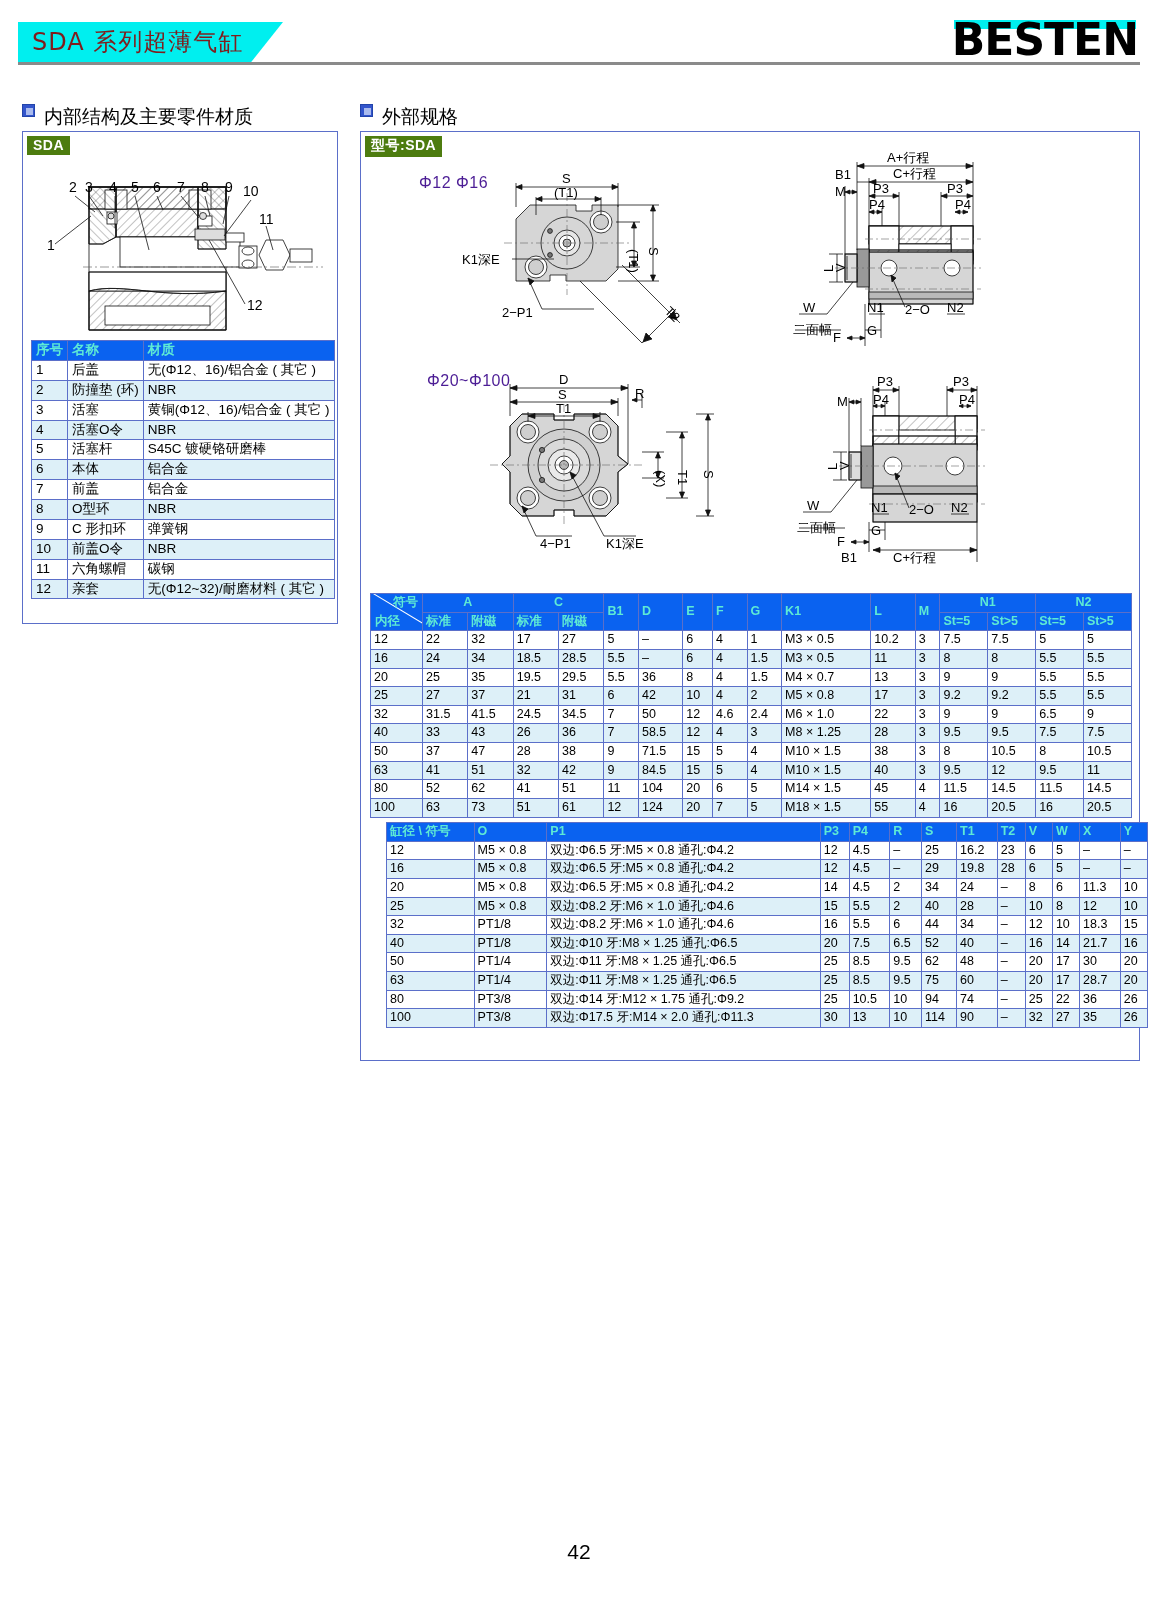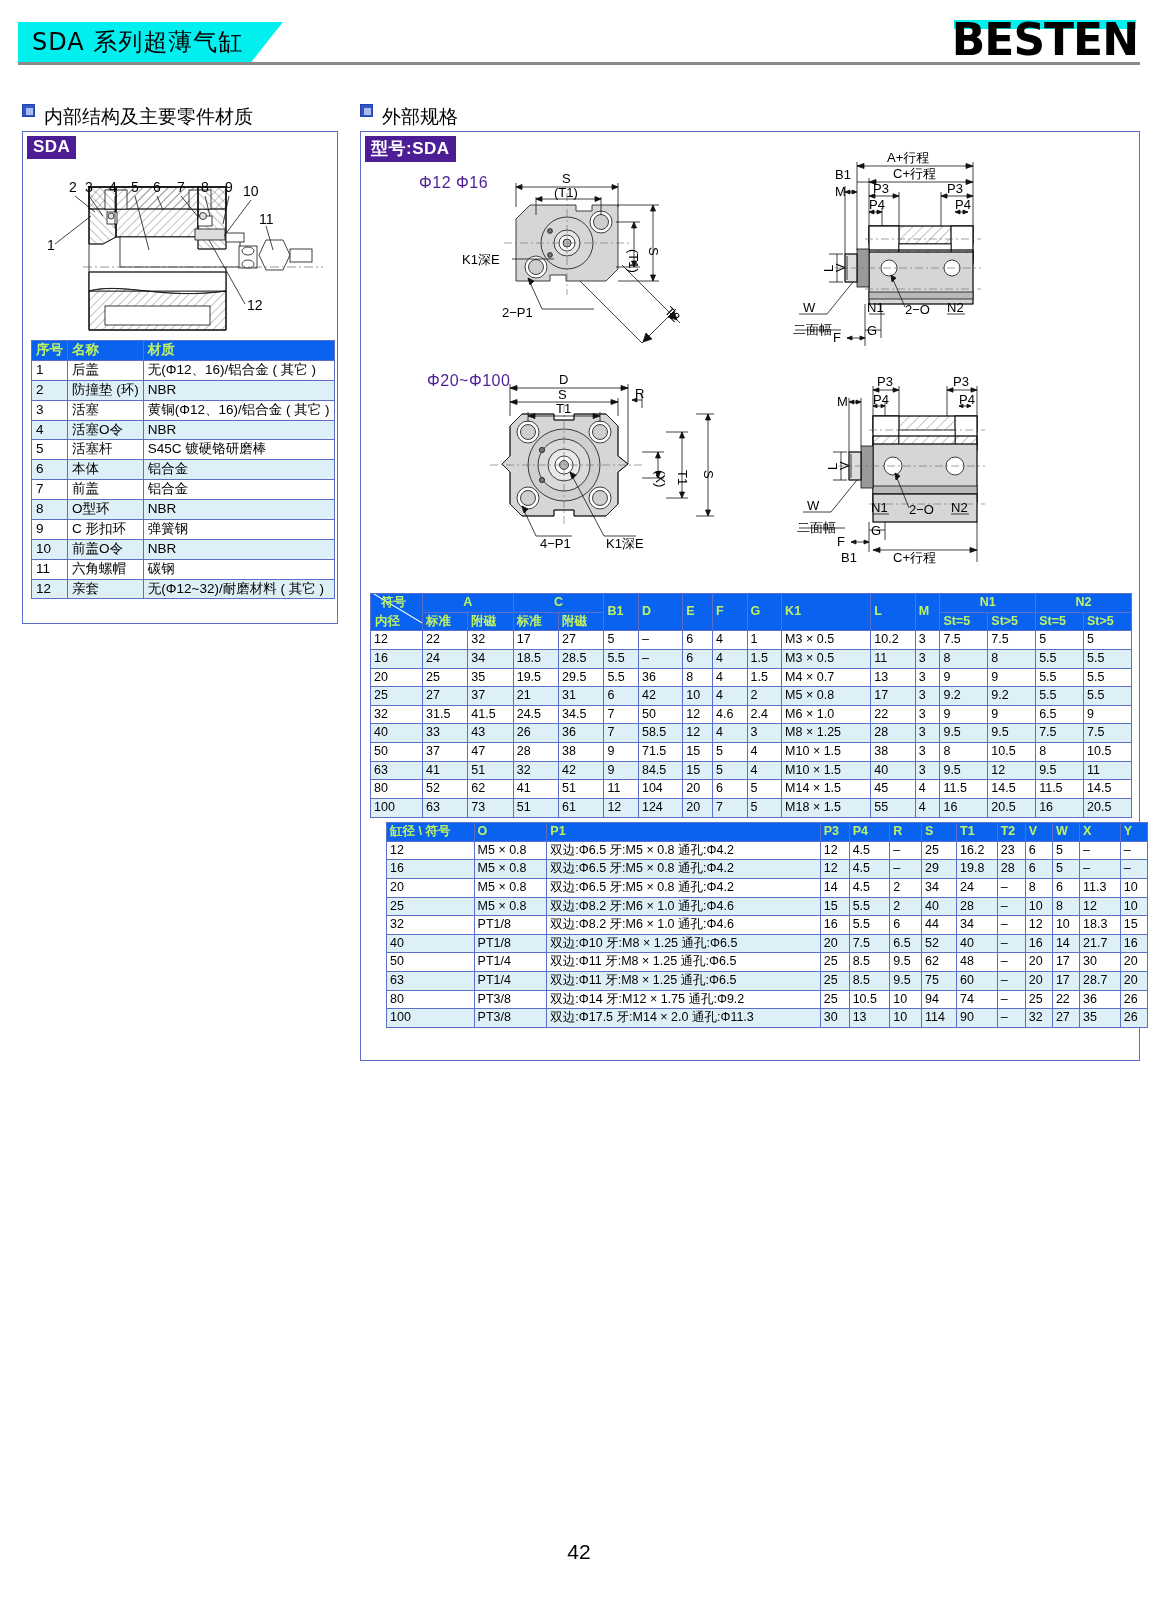--- a/index.html
+++ b/index.html
@@ -14,21 +14,21 @@
 
   
   #header { position:absolute; left:0; top:0; width:1158px; height:78px; }
   #title-tab {
     position:absolute; left:18px; top:22px; height:40px; width:265px;
     background:#0ff0f0; background:#00efef;
     clip-path: polygon(0 0, 100% 0, 88% 100%, 0 100%);
     display:flex; align-items:center;
   }
   #title-tab .t {
-    padding-left:14px; font-size:24px; color:#000000; letter-spacing:1px;
+    padding-left:14px; font-size:24px; color:#7f1d1d; letter-spacing:1px;
     font-family:"DejaVu Sans","Liberation Sans",sans-serif;
   }
   #header-rule {
     position:absolute; left:18px; top:62px; width:1122px; height:3px;
     background:#8a8a8a;
   }
   #logo {
     position:absolute; right:20px; top:14px; height:48px;
     display:flex; align-items:flex-end;
   }
@@ -56,55 +56,55 @@
 
   #sec-left  { left:22px; top:104px; }
   #sec-right { left:360px; top:104px; }
 
   
   .panel { position:absolute; border:1px solid #5b6fc9; background:#fff; }
   #panel-left  { left:22px;  top:131px; width:316px; height:493px; }
   #panel-right { left:360px; top:131px; width:780px; height:930px;padding-left:45px; }
 
   .tag {
-    position:absolute; background:#4c1d95; color:#fff;
-    font-size:17px; font-weight:bold; padding:1px 6px 2px 6px;
+    position:absolute; background:#4d7c0f; color:#fff;
+    font-size:14px; font-weight:bold; padding:1px 6px 2px 6px;
     letter-spacing:0.5px;
   }
 
   
   table { border-collapse:collapse; }
   .tbl { font-size:13.5px; color:#000; }
   .tbl th, .tbl td {
     border:1px solid #5b6fc9;
     padding:1px 4px;
     text-align:left;
     white-space:nowrap;
     line-height:1.25;
   }
   .tbl thead th {
-    background:#0a62f0; color:#bef264; font-weight:bold; text-align:left;
+    background:#0a62f0; color:#5eead4; font-weight:bold; text-align:left;
   }
   .tbl thead th.ctr { text-align:center; }
   .tbl tbody tr:nth-child(even) td { background:#ddf0f8; }
   .tbl tbody tr:nth-child(odd)  td { background:#ffffff; }
 
   
   #parts-table { position:absolute; left:8px; top:208px; width:300px; }
   #parts-table td:nth-child(1) { width:36px; }
   #parts-table td:nth-child(2) { width:74px; }
 
   
   #dims1 { position:absolute; left:9px; top:461px; width:762px; }
   #dims1 th, #dims1 td { font-size:12.5px; padding:1px 3px; }
   #dims1 .corner {
     position:relative; width:52px; padding:0;
     background:#0a62f0;
   }
-  #dims1 .corner .sym { position:absolute; right:16px; top:1px; font-size:12.5px;}
+  #dims1 .corner .sym { position:absolute; right:4px; top:1px; font-size:12.5px;}
   #dims1 .corner .inr { position:absolute; left:4px; bottom:1px; font-size:12.5px;text-align:right;}
   #dims1 .corner .slash {
     position:absolute; left:0; top:0; width:100%; height:100%;
     overflow:hidden;
   }
   #dims1 .corner .slash::after {
     content:""; position:absolute; left:-6px; top:-6px;
     width:140%; height:1px; background:#fff;
     transform:rotate(31deg); transform-origin:left top;
   }

